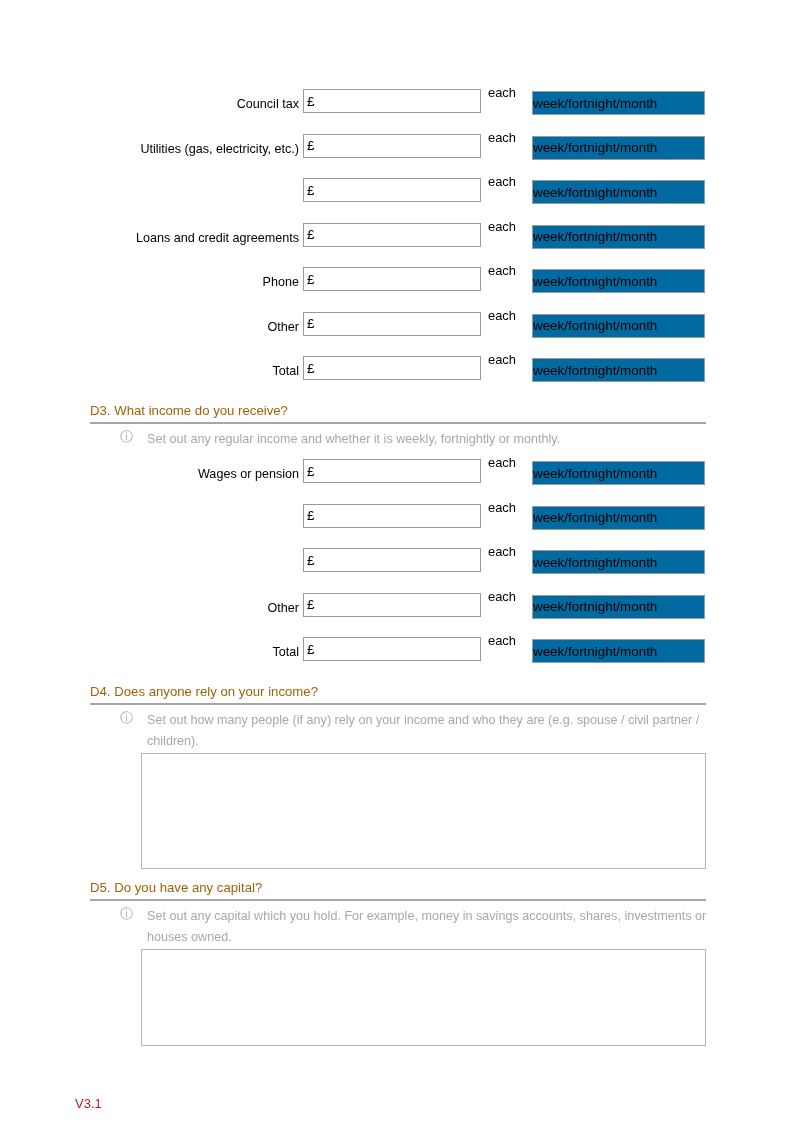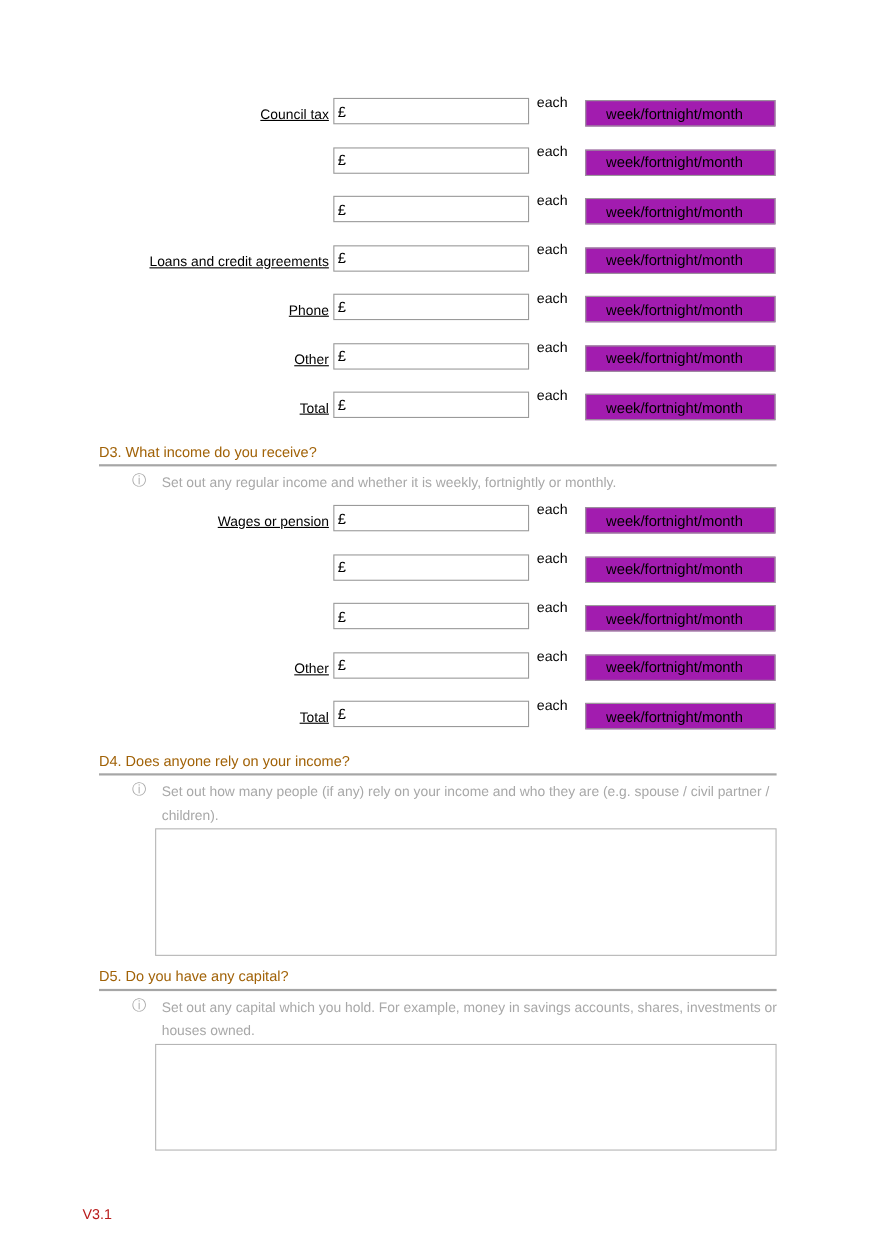--- a/index.html
+++ b/index.html
@@ -38,21 +38,20 @@
     position: absolute;
     right: 501px;       
     top: 12px;
     width: 260px;
     text-align: right;
     font-size: 12.6px;
     line-height: 15px;
     color: #000;
     white-space: nowrap;
     overflow: visible;
-    text-decoration: underline;
   }
   .amount-box {
     position: absolute;
     left: 303px;
     top: 4px;
     width: 178px;
     height: 24px;
     border: 1px solid #9a9a9a;
     background: #ffffff;
     box-sizing: border-box;
@@ -71,27 +70,27 @@
     line-height: 15px;
     color: #000;
   }
   .freq-box {
     position: absolute;
     left: 532px;
     top: 6px;
     width: 173px;
     height: 24px;
     border: 1px solid #9a9a9a;
-    background: #a21caf;
+    background: #0369a1;
     box-sizing: border-box;
     font-family: "Liberation Sans", sans-serif;
     font-size: 13.4px;
     line-height: 22px;
     color: #000;
-    padding: 0 18px;
+    padding: 0 0;
     outline: none;
   }
 
   
   .section {
     position: absolute;
     left: 0;
     right: 0;
   }
   .q-heading {
@@ -166,20 +165,21 @@
   <div class="rows" style="top:85px;">
 
     <div class="amount-row">
       <div class="row-label">Council tax</div>
       <input class="amount-box" type="text" value="£" style="">
       <div class="each-label">each</div>
       <input class="freq-box" type="text" value="week/fortnight/month" style="">
     </div>
 
     <div class="amount-row">
+      <div class="row-label">Utilities (gas, electricity, etc.)</div>
       <input class="amount-box" type="text" value="£" style="">
       <div class="each-label">each</div>
       <input class="freq-box" type="text" value="week/fortnight/month" style="">
     </div>
 
     <div class="amount-row">
       <input class="amount-box" type="text" value="£" style="">
       <div class="each-label">each</div>
       <input class="freq-box" type="text" value="week/fortnight/month" style="">
     </div>

